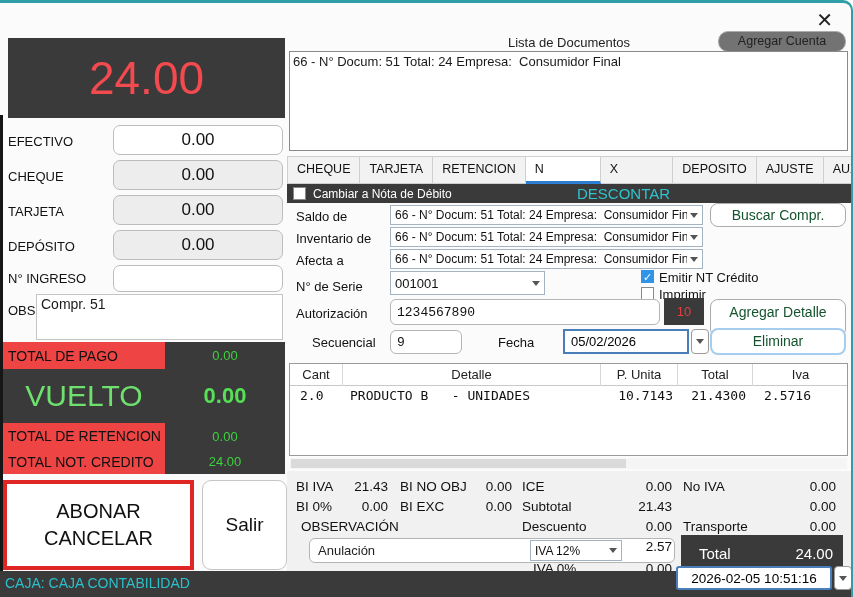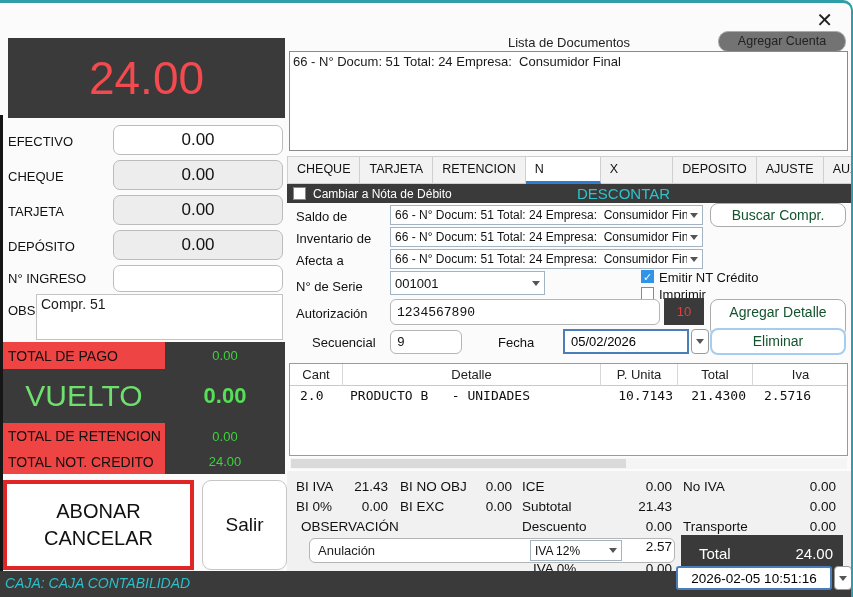--- a/index.html
+++ b/index.html
@@ -107,21 +107,21 @@
              border-radius:6px; background:#fff; font-size:13px; padding:0 8px;
              font-family:"Liberation Sans",sans-serif; color:#222;margin-left:13px; }
   .iva-combo { position:absolute; left:243px; top:69px; width:92px; height:21px; }
   .total-box { position:absolute; left:394px; top:64px; width:162px; height:36px; background:#3a3a3a;
                color:#fff; display:flex; align-items:center; font-size:15px; }
   .total-box .tl { margin-left:18px; }
   .total-box .tv { margin-left:auto; margin-right:10px; }
 
   
   .statusbar { left:0; right:0; bottom:0; height:26px; background:#3a3a3a; }
-  .caja { position:absolute; left:5px; top:4px; color:#2bc0c9; font-size:14px;font-style:italic; }
+  .caja { position:absolute; left:5px; top:4px; color:#2bc0c9; font-size:14px; }
   .dt-group { position:absolute; left:676px; top:-5px; display:flex; gap:2px; }
   .dt-inp { width:156px; height:24px; border:2px solid #4a7ebb; border-radius:3px; background:#fff;
             font-size:13.5px; text-align:center; font-family:"Liberation Sans",sans-serif; }
 </style>
 </head>
 <body>
 
 <div class="win">
   <div class="abs left-edge"></div>
 

